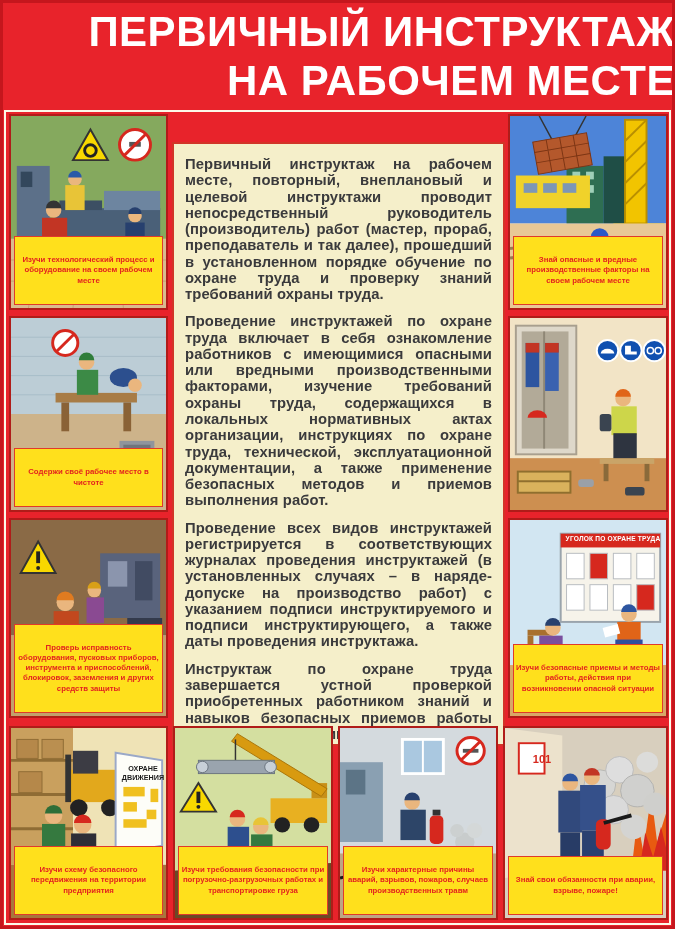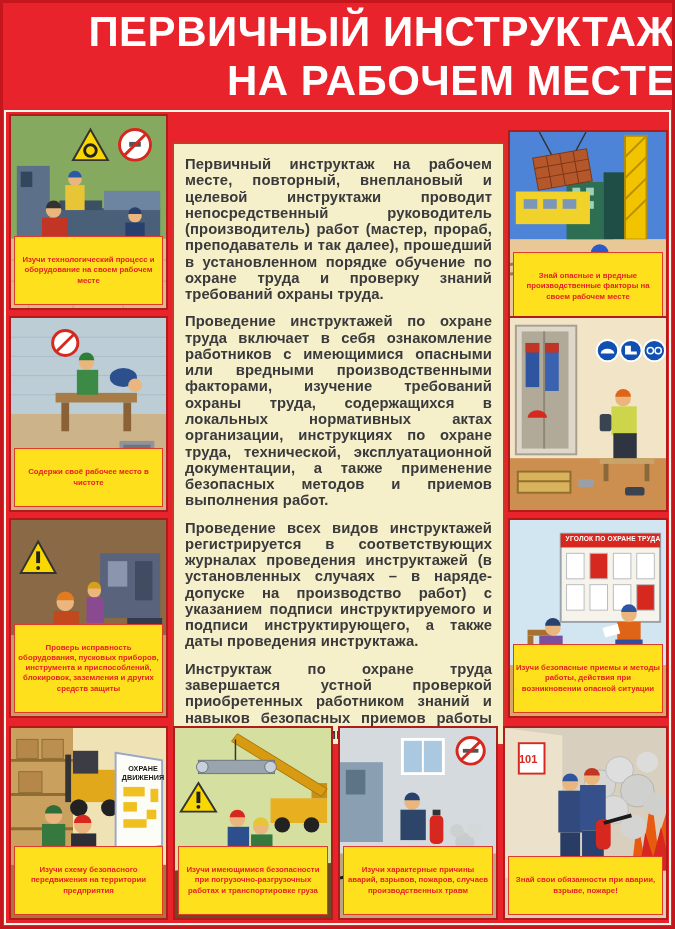--- a/index.html
+++ b/index.html
@@ -29,26 +29,26 @@
     position: absolute; left: 172px; top: 98px; width: 333px; height: 604px; z-index: 1;
     background: #f5efca; border: 2px solid #d23428; padding: 12px 11px; overflow: hidden; margin-top: 44px;
   }
   .textbox p {
     color: #3a3a3c; font-weight: bold; font-size: 14.8px; line-height: 1.1;
     text-align: justify; margin: 0 0 11px; letter-spacing: 0.1px;
   }
   .overlay { position: absolute; z-index: 2; font-weight: bold; }
   .board-title { left: 52px; top: 15px; width: 102px; font-size: 6.6px; color: #fff; text-align: center; letter-spacing: 0.2px; }
   .scheme-board { left: 109px; top: 36px; width: 46px; font-size: 7.2px; color: #1a1a1a; text-align: center; line-height: 1.25; }
-  .sign-101 { left: 14px; top: 25px; width: 46px; font-size: 11px; color: #d6281e; }
+  .sign-101 { left: 14px; top: 25px; width: 46px; font-size: 11px; color: #d6281e; text-align: center; }
   
   #pl1 { left: 9px;   top: 114px; width: 159px; height: 196px; }
   #pl2 { left: 9px;   top: 316px; width: 159px; height: 196px; }
   #pl3 { left: 9px;   top: 518px; width: 159px; height: 200px; }
-  #pr1 { left: 508px; top: 114px; width: 160px; height: 196px; margin-top: 16px; }
+  #pr1 { left: 508px; top: 114px; width: 160px; height: 196px; }
   #pr2 { left: 508px; top: 316px; width: 160px; height: 196px; }
   #pr3 { left: 508px; top: 518px; width: 160px; height: 200px; }
   #pb1 { left: 9px;   top: 726px; width: 159px; height: 194px; }
   #pb2 { left: 173px; top: 726px; width: 160px; height: 194px; }
   #pb3 { left: 338px; top: 726px; width: 160px; height: 194px; }
   #pb4 { left: 503px; top: 726px; width: 165px; height: 194px; }
 </style>
 </head>
 <body>
 
@@ -320,21 +320,21 @@
         <circle cx="24" cy="83" r="2" fill="#222"></circle>
       </g>
     <circle cx="64" cy="96" r="8" fill="#eab67e"></circle>
       <path d="M56 94 a8 8 0 0 1 16 0" fill="#d6281e"></path>
       <rect x="54" y="104" width="22" height="30" fill="#2d4f8e"></rect>
       <rect x="56" y="134" width="18" height="22" fill="#24314e"></rect>
     <circle cx="88" cy="104" r="8" fill="#eab67e"></circle>
       <path d="M80 102 a8 8 0 0 1 16 0" fill="#e8c437"></path>
       <rect x="78" y="112" width="22" height="28" fill="#35793f"></rect>
   </svg>
-  <div class="caption">Изучи имеющимися безопасности при погрузочно-разгрузочных работах и транспортировке груза</div>
+  <div class="caption">Изучи требования безопасности при погрузочно-разгрузочных работах и транспортировке груза</div>
 </div>
 
 <div class="panel" id="pb3">
   <svg viewBox="0 0 160 200" preserveAspectRatio="none">
     <rect width="160" height="132" fill="#d4dade"></rect>
     <rect y="132" width="160" height="68" fill="#bda684"></rect>
     <rect x="64" y="12" width="42" height="36" fill="#aac8e0" stroke="#fff" stroke-width="3"></rect>
       <path d="M85 12 V48" stroke="#fff" stroke-width="2"></path>
     <rect x="0" y="36" width="44" height="84" fill="#8aa0b2"></rect>
       <rect x="6" y="44" width="20" height="26" fill="#5c7486"></rect>

